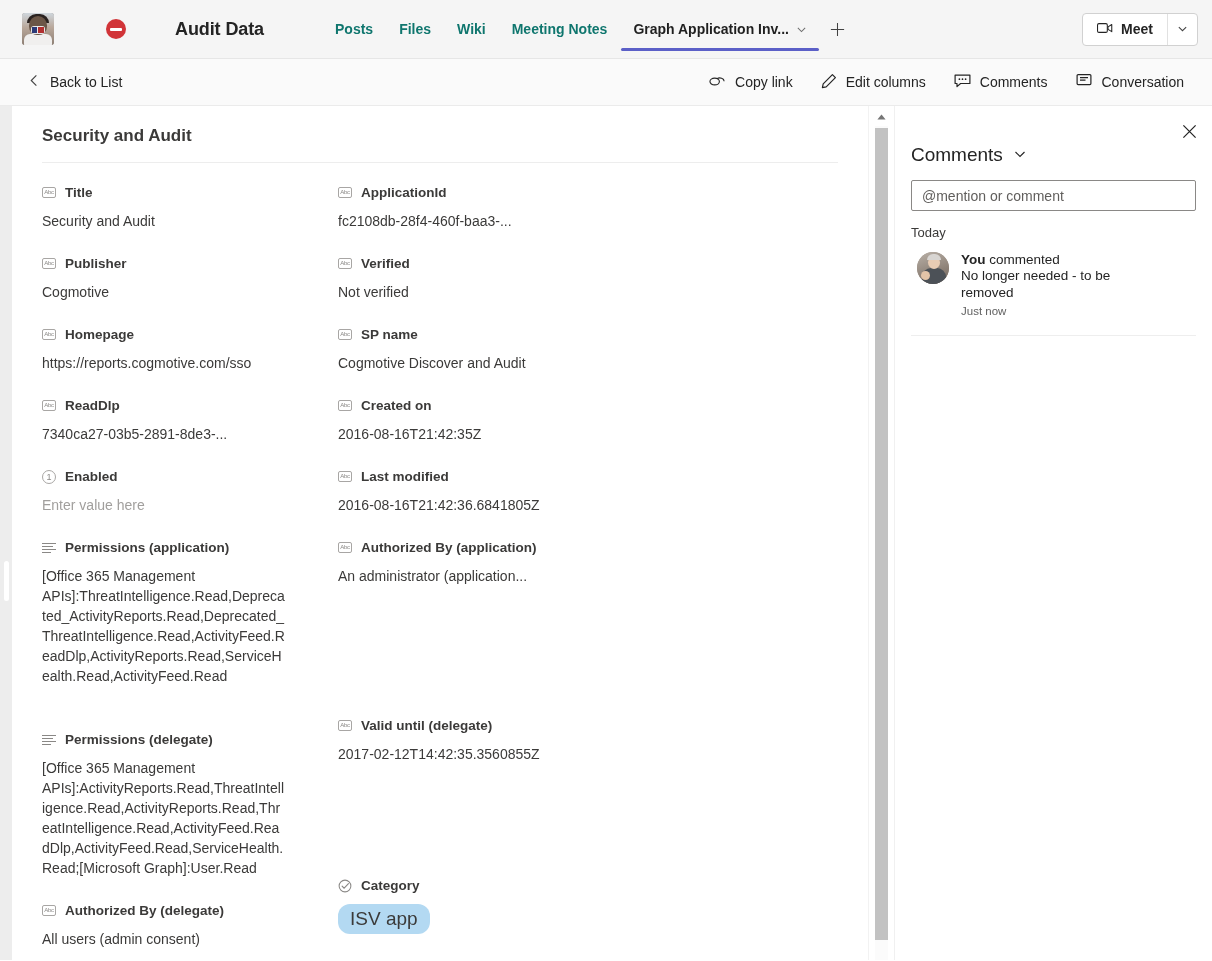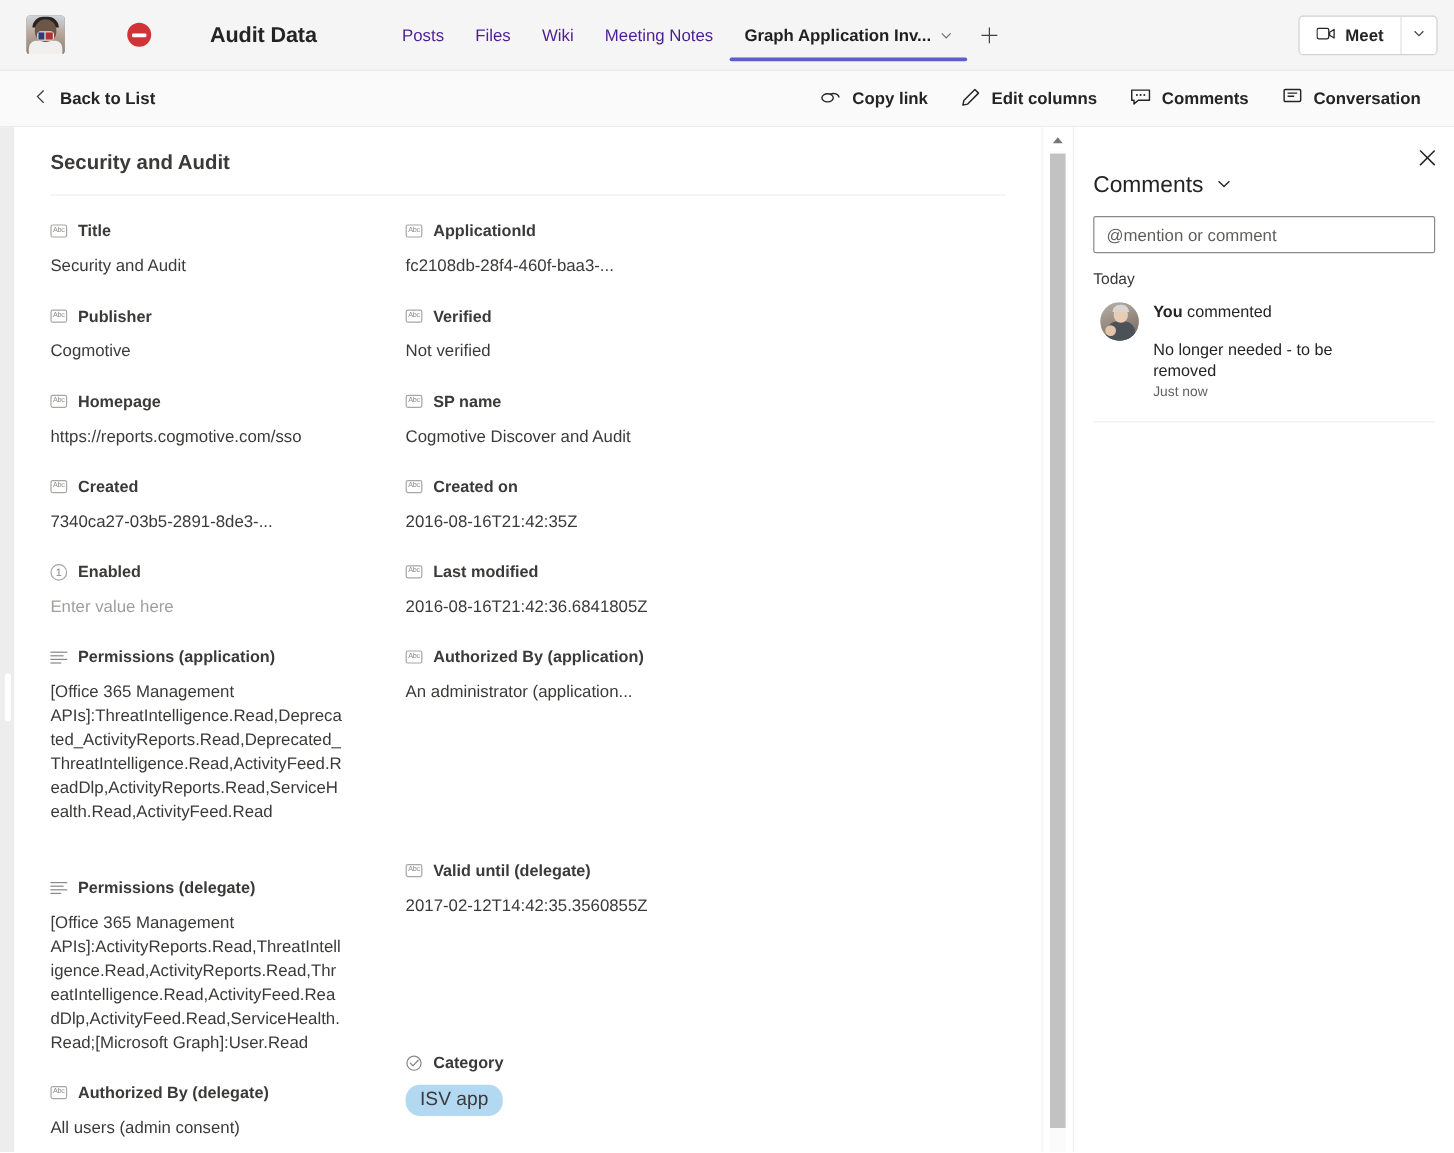--- a/index.html
+++ b/index.html
@@ -63,23 +63,24 @@
     letter-spacing: -0.1px;
     margin-right: 18px;
     white-space: nowrap;
   }
   .tabs { display: flex; align-items: stretch; height: 59px; }
   .tab {
     position: relative;
     display: flex; align-items: center;
     padding: 0 13px;
     font-size: 14px;
-    color: #4c1d95;
+    color: #0f766e;
     cursor: pointer;
     white-space: nowrap;
+    font-weight: bold;
   }
   .tab.active { font-weight: 700; color: #1f1f1f; }
   .tab.active::after {
     content: "";
     position: absolute;
     left: 1px; right: 1px; bottom: 8px;
     height: 3px; border-radius: 2px;
     background: #5b5fc7;
   }
   .tab .chev { margin-left: 7px; display: inline-flex; opacity: .75; }
@@ -110,21 +111,20 @@
     cursor: pointer;
   }
 
   
   .cmdbar {
     height: 47px;
     background: #fafafa;
     border-bottom: 1px solid #ebebeb;
     display: flex; align-items: center;
     padding: 0 18px 0 18px;
-    font-weight: bold;
   }
   .cmd {
     display: flex; align-items: center; gap: 9px;
     font-size: 14px; color: #242424;
     padding: 6px 10px;
     cursor: pointer;
     white-space: nowrap;
   }
   .cmdbar-right { margin-left: auto; display: flex; align-items: center; gap: 8px; }
 
@@ -214,21 +214,21 @@
   .icon-lines i { display: block; height: 1px; background: #8a8886; }
   .icon-lines i:nth-child(1) { width: 14px; }
   .icon-lines i:nth-child(2) { width: 11px; }
   .icon-lines i:nth-child(3) { width: 14px; }
   .icon-lines i:nth-child(4) { width: 9px; }
 
   .pill {
     display: inline-block;
     background: #b3d9f2;
     color: #3b3a39;
-    font-size: 16px;
+    font-size: 19px;
     padding: 4px 12px;
     border-radius: 12px;
   }
 
   
   .scroll-col {
     width: 26px;
     flex: 0 0 auto;
     background: #ffffff;
     position: relative;
@@ -302,21 +302,21 @@
     overflow: hidden;
     position: relative;
     background: #a79a8f;
   }
   .cp-avatar .av-bg   { position:absolute; inset:0; background:linear-gradient(160deg,#b9b0a7 0%,#8e8278 60%,#6c625b 100%); }
   .cp-avatar .av-head { position:absolute; left:11px; top:4px; width:12px; height:13px; border-radius:50%; background:#e8ccb4; }
   .cp-avatar .av-hair { position:absolute; left:10px; top:2px; width:14px; height:6px; border-radius:7px 7px 0 0; background:#d8d5d2; }
   .cp-avatar .av-body { position:absolute; left:5px; top:16px; width:24px; height:18px; border-radius:9px 9px 0 0; background:#4c5157; }
   .cp-avatar .av-arm  { position:absolute; left:4px; top:19px; width:9px; height:9px; border-radius:50%; background:#e3c4a8; }
   .cp-body { flex: 1 1 auto; }
-  .cp-line1 { font-size: 13.5px; color: #242424; margin-bottom: 16px; }
+  .cp-line1 { font-size: 13.5px; color: #242424; margin-bottom: 0; }
   .cp-line1 b { font-weight: 700; }
   .cp-text {
     font-size: 13.5px; color: #242424;
     line-height: 17px;
     max-width: 150px;
   }
   .cp-time { font-size: 11.5px; color: #616161; margin-top: 4px; }
   .cp-sep { height: 1px; background: #eeeeee; margin: 18px 0 0 0; }
 </style>
 </head>
@@ -479,21 +479,21 @@
               <span class="field-label">Homepage</span>
             </div>
             <div class="field-value">https://reports.cogmotive.com/sso</div>
           </div>
 
           <div class="field">
             <div class="field-head">
               <span class="ficon">
                   <span class="icon-abc">Abc</span>
                 </span>
-              <span class="field-label">Created</span>
+              <span class="field-label">ReadDlp</span>
             </div>
             <div class="field-value">7340ca27-03b5-2891-8de3-...</div>
           </div>
 
           <div class="field">
             <div class="field-head">
               <span class="ficon">
                   <span class="icon-num">1</span>
                 </span>
               <span class="field-label">Enabled</span>

